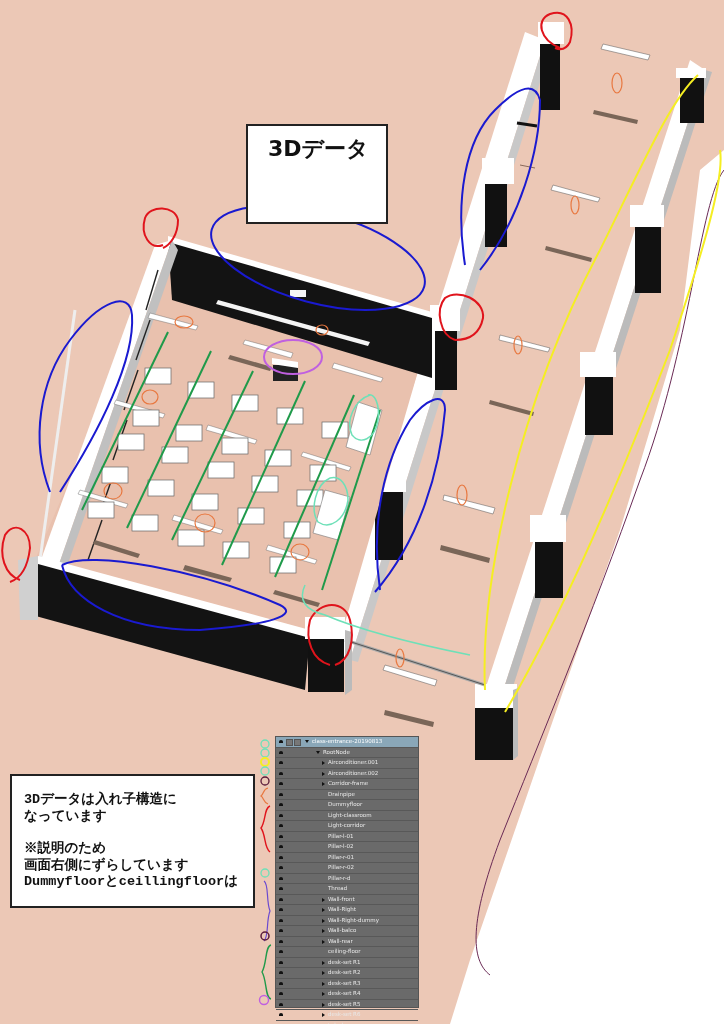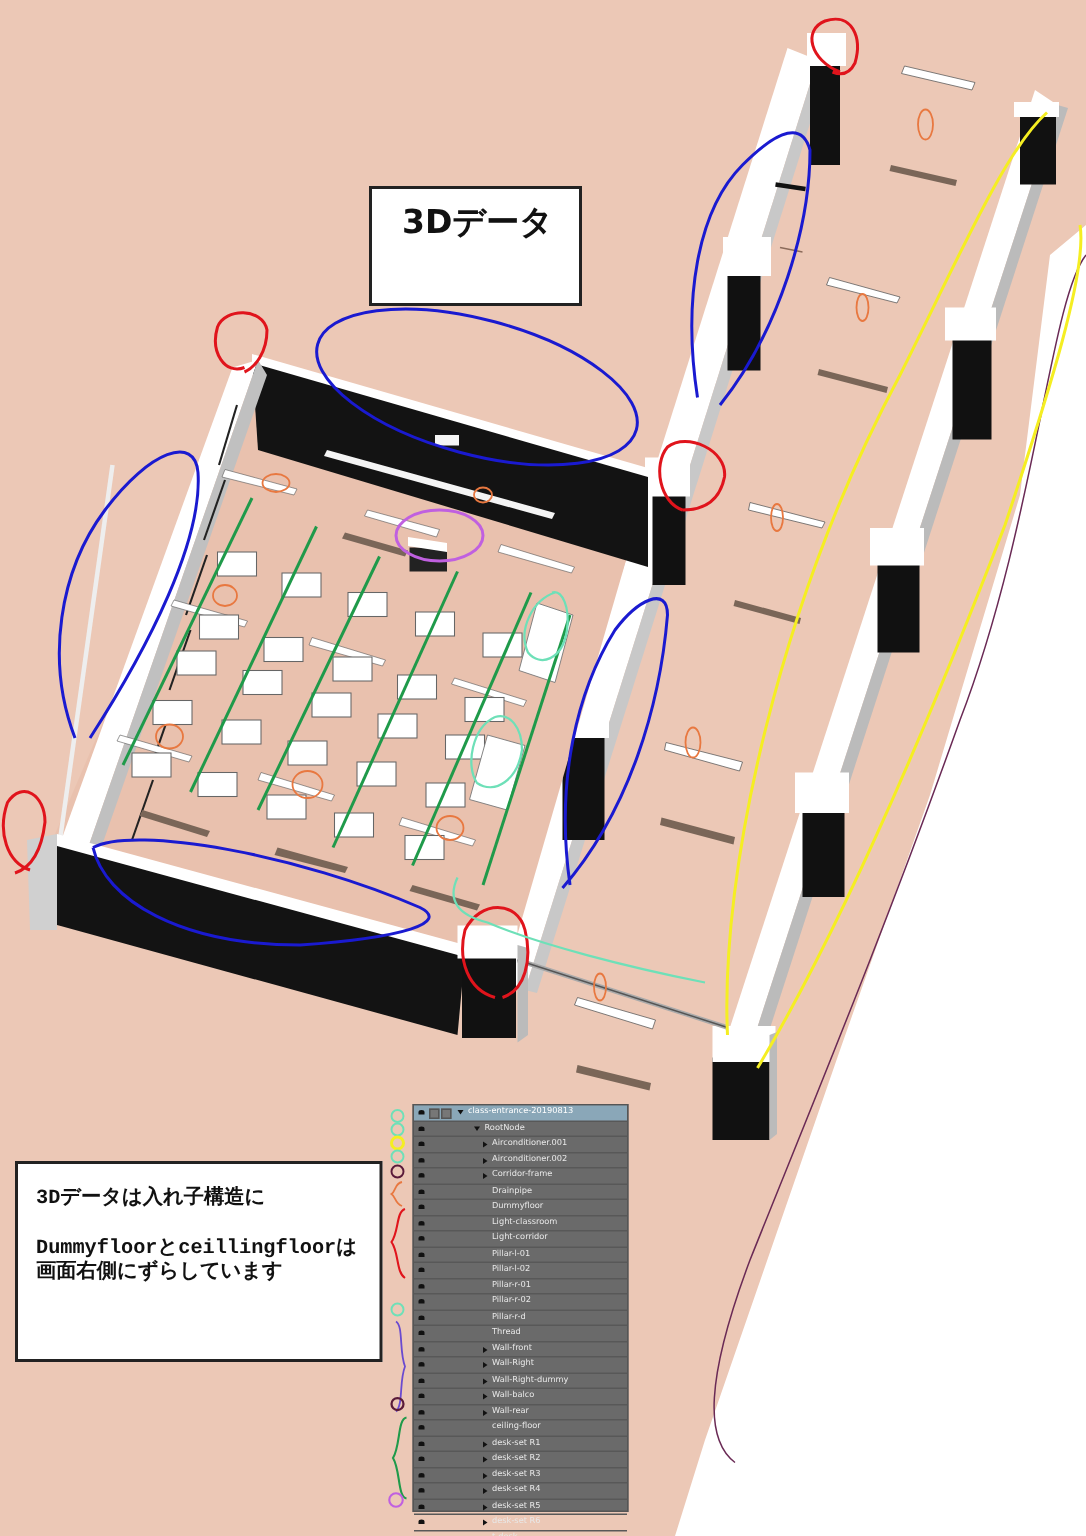--- a/index.html
+++ b/index.html
@@ -4,21 +4,21 @@
   <style>
     html, body { margin: 0; padding: 0; }
     body {
       width: 724px; height: 1024px; overflow: hidden;
       background: #ecc8b6;
       font-family: "DejaVu Sans", sans-serif;
       position: relative;
     }
     .scene { position: absolute; left: 0; top: 0; width: 724px; height: 1024px; }
     .title-box {
-      position: absolute; left: 246px; top: 124px; width: 142px; height: 80px;
+      position: absolute; left: 246px; top: 124px; width: 142px; height: 100px;
       background: #fff; border: 2px solid #222; box-sizing: border-box;
       padding: 10px 0 0 20px;
       font-size: 22px; line-height: 26px; font-weight: bold; color: #111;
     }
     .note-box {
       position: absolute; left: 10px; top: 774px; width: 245px; height: 134px;
       background: #fff; border: 2px solid #222; box-sizing: border-box;
       padding: 16px 10px 0 12px;
       font-size: 13.5px; line-height: 16.5px; font-weight: bold; color: #111;
     }
@@ -243,24 +243,26 @@
   <ellipse cx="293" cy="357" rx="29" ry="17" fill="none" stroke="#c060e0" stroke-width="2"></ellipse>
 </svg>
 
 <div class="title-box">
   <div>3Dデータ</div>
 </div>
 
 <div class="note-box">
   <p>
     <span class="note-line">3Dデータは入れ子構造に</span>
+    <span class="note-line">なっています</span>
   </p>
   <p>
+    <span class="note-line">※説明のため</span>
+    <span class="note-line">画面右側にずらしています</span>
     <span class="note-line">Dummyfloorとceillingfloorは</span>
-    <span class="note-line">画面右側にずらしています</span>
   </p>
 </div>
 
 <svg class="bracket-col" viewBox="0 0 22 272" xmlns="http://www.w3.org/2000/svg">
   <circle cx="11" cy="8" r="4" fill="none" stroke="#6ee0b8" stroke-width="1.3"></circle>
   <circle cx="11" cy="17" r="4" fill="none" stroke="#6ee0b8" stroke-width="1.3"></circle>
   <circle cx="11" cy="26" r="4" fill="none" stroke="#f5ee22" stroke-width="2"></circle>
   <circle cx="11" cy="35" r="4" fill="none" stroke="#6ee0b8" stroke-width="1.3"></circle>
   <circle cx="11" cy="45" r="4" fill="none" stroke="#5a1a3a" stroke-width="1.3"></circle>
   <path d="M14,52 C9,53 10,58 7,60 C10,62 9,66 14,68" fill="none" stroke="#e87840" stroke-width="1.2"></path>

